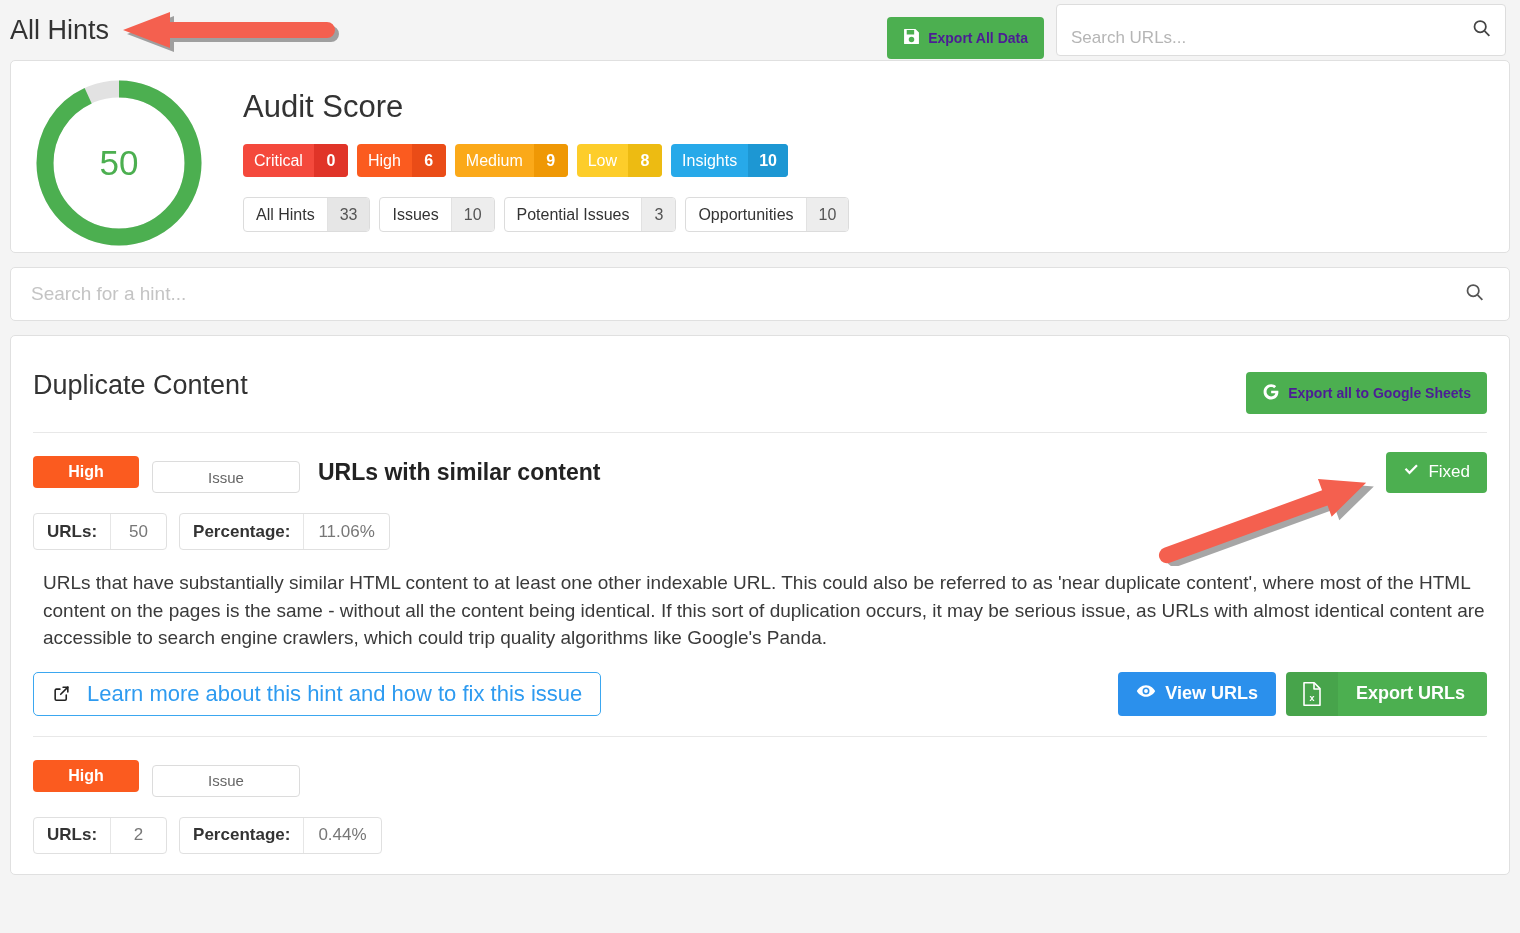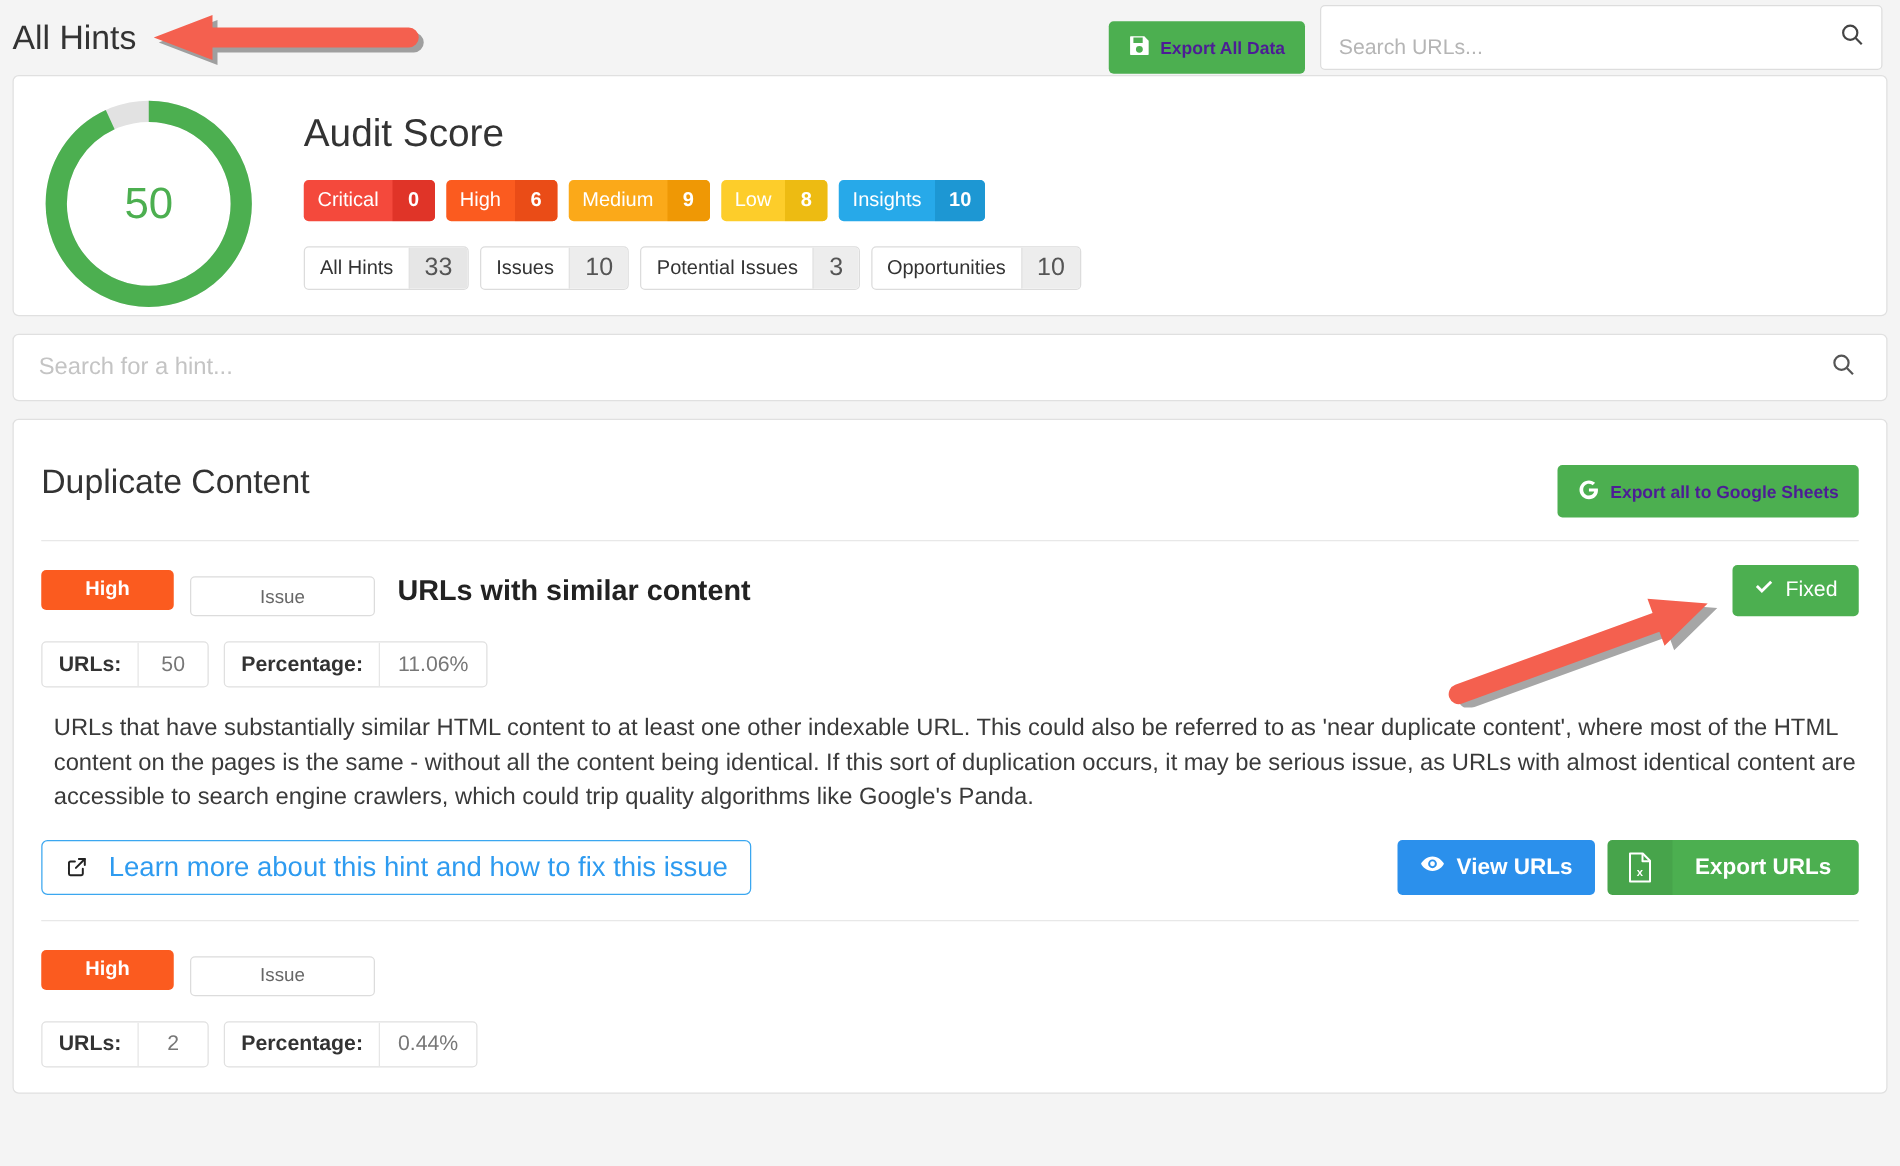--- a/index.html
+++ b/index.html
@@ -150,21 +150,21 @@
     height: 35px;
     background: #fff;
     cursor: pointer;
   }
   .filter-pill .lbl {
     display: flex; align-items: center;
     padding: 0 12px; font-size: 16px; color: #333;
   }
   .filter-pill .cnt {
     display: flex; align-items: center; justify-content: center;
-    padding: 0 12px; font-size: 20px; color: #555;
+    padding: 0 12px; font-size: 16px; color: #555;
     background: #ededed; border-left: 1px solid #e2e2e2;
   }
   .filter-pill.active .cnt { background: #e6e6e6; }
 
   
   .hint-search {
     height: 54px;
     display: flex;
     align-items: center;
     padding: 0 18px;

